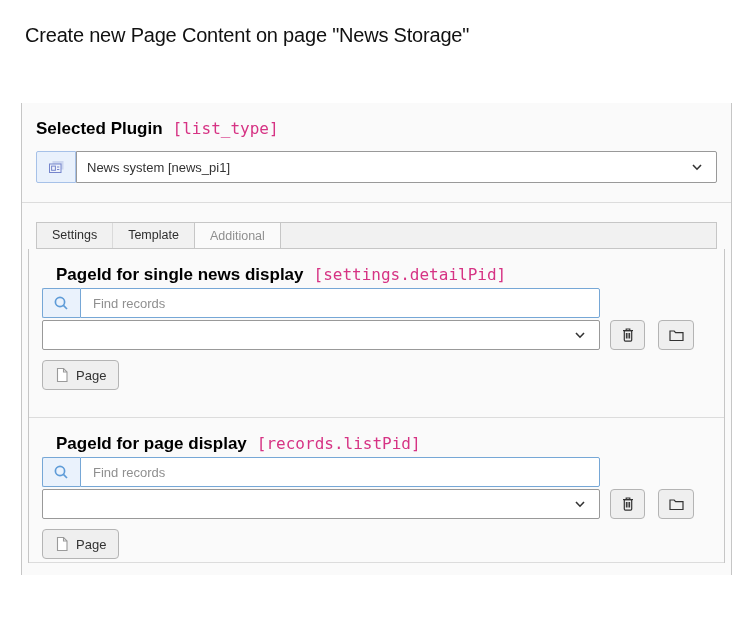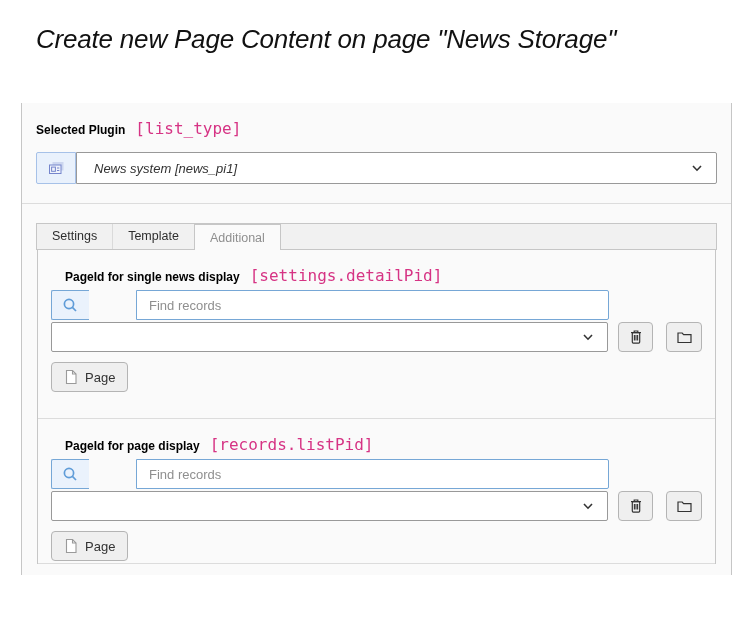--- a/index.html
+++ b/index.html
@@ -2,33 +2,33 @@
 <html><head>
 <meta charset="utf-8">
 <style>
   * { margin:0; padding:0; box-sizing:border-box; }
   html,body { background:#fff; }
   #app{
     position:relative; width:753px; height:640px; background:#ffffff;
     font-family:"Liberation Sans", sans-serif; color:#333; overflow:hidden;
   }
   .page-title{
-    position:absolute; left:36px; top:24px;
-    font-size:26px; font-weight:500; color:#111; letter-spacing:-0.2px;font-style:italic;
+    position:absolute; left:25px; top:24px;
+    font-size:20px; font-weight:500; color:#111; letter-spacing:-0.2px;
   }
 
   
   .tabstrip{
     display:flex; align-items:stretch;
     background:#e9e9e9;
     border:1px solid #c6c6c6;
     height:27px;
   }
   .tabstrip.outer{ position:absolute; left:21px; top:76px; width:711px; }
-  .tabstrip.inner{ margin:8px 14px 0 14px; background:#f1f1f1;align-items:center; }
+  .tabstrip.inner{ margin:8px 14px 0 14px; background:#f1f1f1; }
   .tab{
     padding:0 15px; font-size:12.5px; color:#2e2e2e;
     line-height:25px; height:25px; cursor:pointer;
     border-right:1px solid #dadada; white-space:nowrap;
   }
   .tab.active{
     background:#fafafa; color:#8f8f8f;
     border:1px solid #c6c6c6; border-bottom:none;
     height:26px; margin:-1px -1px -1px -1px; line-height:26px;
     position:relative; z-index:2;
@@ -38,21 +38,21 @@
   .panel{
     position:absolute; left:21px; top:103px; width:711px; height:472px;
     background:#fafafa;
     border-left:1px solid #c6c6c6; border-right:1px solid #c6c6c6;
   }
   .sec-selected-plugin{ padding:19px 14px 0 14px; }
   .sec-plugin-options{ padding:11px 0 0 0; }
   .sec-plugin-options .label-row{ padding:0 14px; }
 
   .label-row{ line-height:14px; }
-  .flabel{ font-size:12px; font-weight:bold; color:#000; }
+  .flabel{ font-size:17px; font-weight:bold; color:#000; }
   .fkey{
     font-family:"DejaVu Sans Mono", monospace;
     font-size:16px; color:#d63384; margin-left:10px;
   }
 
   .divider{ border-top:1px solid #dcdcdc; margin-top:19px; }
 
   
   .select-group{ display:flex; height:32px; margin-top:15px; }
   .addon{
@@ -61,35 +61,35 @@
   }
   .plugin-addon{
     width:40px; background:#e9f1fc; border:1px solid #a6c1e8;
     border-radius:2px 0 0 2px;
   }
   .select{
     position:relative; display:flex; align-items:center;
     background:#fff; border:1px solid #999; border-radius:0 2px 2px 0;
     cursor:pointer;
   }
-  .select-group .select{ flex:1 1 auto; padding-left:17px;font-style:italic; }
+  .select-group .select{ flex:1 1 auto; padding-left:10px; }
   .select-value{ font-size:13px; color:#333; }
   .chev{ position:absolute; right:11px; top:50%; margin-top:-8px; }
 
   
   .fieldset{
-    margin:0 15px; height:314px; overflow:hidden;
+    margin:0 6px; height:314px; overflow:hidden;
     background:#fafafa;
     border-left:1px solid #c6c6c6; border-right:1px solid #c6c6c6;
   }
   .subsec{ padding:19px 13px 0 13px; border-bottom:1px solid #dcdcdc; }
   .subsec.first{ height:169px; }
   .subsec.second{ height:145px; }
 
-  .search-group{ display:flex; width:558px; height:30px; margin-top:6px;gap:47px; }
+  .search-group{ display:flex; width:558px; height:30px; margin-top:6px; }
   .search-addon{
     width:38px; background:#eaf2fc; border:1px solid #76a7d6;
     border-right:none; border-radius:2px 0 0 2px;
   }
   .search-input{
     flex:1 1 auto; height:30px; border:1px solid #76a7d6; border-radius:0 2px 2px 0;
     background:#fff; font-family:"Liberation Sans", sans-serif;
     font-size:13px; color:#333; padding:0 12px; outline:none;
   }
   .search-input::placeholder{ color:#8f8f8f; opacity:1; }

